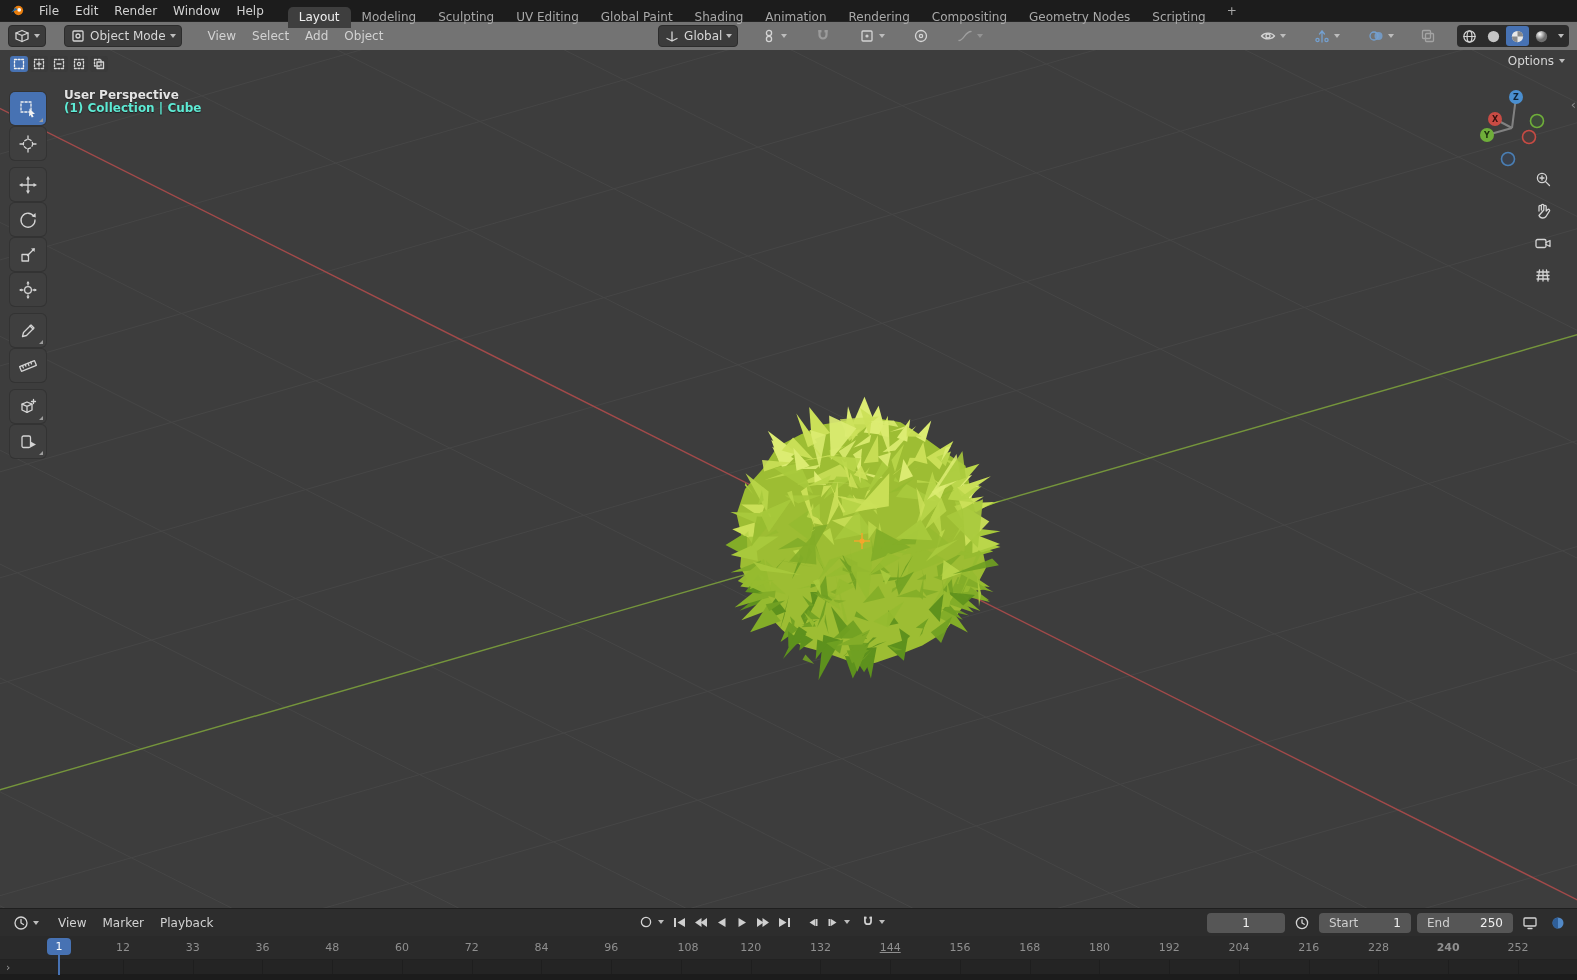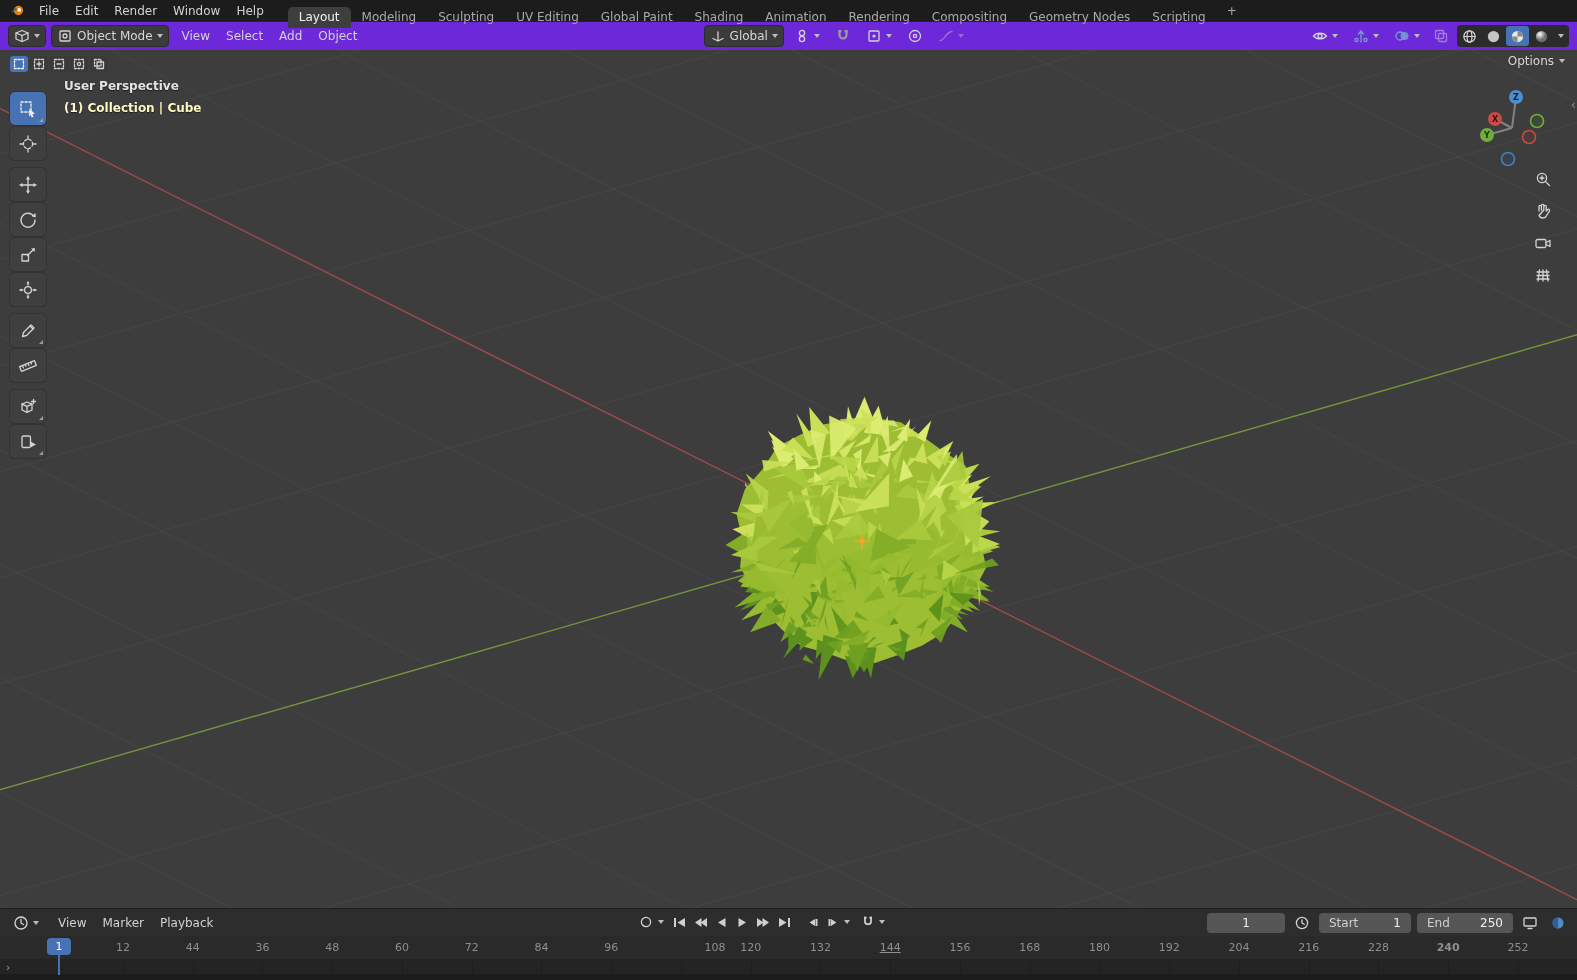--- a/index.html
+++ b/index.html
@@ -10,21 +10,21 @@
   
   .topbar{height:21px;background:#1c1c1c;display:flex;align-items:center;padding:0 6px;gap:2px}
   .logo{width:15px;height:15px;margin:0 4px;display:flex;align-items:center}
   .menu-item{padding:2px 8px;border-radius:3px;color:#d2d2d2;white-space:nowrap}
   .ws-wrap{display:flex;align-items:flex-end;margin-left:14px;height:35px}
   .ws-tab{padding:3px 11px 4px;border-radius:5px 5px 0 0;color:#a9a9a9;white-space:nowrap}
   .ws-tab.active{background:#3e3e3e;color:#f0f0f0}
   .ws-add{padding:2px 8px;color:#a9a9a9}
 
   
-  .vp-header{height:29px;background:#6d28d9;display:flex;align-items:center;padding:0 8px;gap:5px;border-top:1px solid #252525}
+  .vp-header{height:29px;background:#737373;display:flex;align-items:center;padding:0 8px;gap:18px;border-top:1px solid #252525}
   .hdr-btn{display:flex;align-items:center;gap:4px;padding:2px 5px;border-radius:4px;height:22px}
   .hdr-drop{background:#3b3b3b;border:1px solid #2c2c2c}
   .caret{width:0;height:0;border-left:3.5px solid transparent;border-right:3.5px solid transparent;border-top:4px solid #bdbdbd;display:inline-block}
   .spacer{flex:1}
   .icon16{width:16px;height:16px;display:block}
   .iconbtn{width:22px;height:22px;border-radius:3px;display:flex;align-items:center;justify-content:center}
   .shade-group{display:flex;align-items:center;background:#2b2b2b;border-radius:4px;padding:1px;gap:1px}
   .shade-btn{width:23px;height:20px;border-radius:3px;display:flex;align-items:center;justify-content:center}
   .shade-btn.active{background:#4772b3}
 
@@ -587,22 +587,22 @@
             <rect class="s" x="4" y="4" width="6.5" height="6.5"></rect>
           </svg>
       </span>
     </div>
 
     <div class="options-btn">
       <span>Options</span>
       <span class="caret"></span>
     </div>
 
-    <div class="view-label" style="top:29px">User Perspective</div>
-    <div class="view-label" style="top:51px;color:#fef9c3">(1) Collection | Cube</div>
+    <div class="view-label" style="top:38px">User Perspective</div>
+    <div class="view-label" style="top:51px;color:#5eead4">(1) Collection | Cube</div>
 
     <div class="toolbar">
       <span class="tool-btn active has-sub">
         <svg width="20" height="20" viewBox="0 0 20 20">
             <rect class="sw" x="3" y="3" width="10" height="10" stroke-dasharray="2.2 1.8"></rect>
             <path d="M11.5 9.5 L17 15 L14.3 15.1 L15.6 17.8 L13.8 18.6 L12.6 15.9 L11 17.4 Z" fill="#f2f2f2"></path>
           </svg>
       </span>
       <span class="tool-btn">
         <svg width="20" height="20" viewBox="0 0 20 20">
@@ -831,28 +831,28 @@
           <svg width="16" height="16" viewBox="0 0 16 16">
               <circle cx="8" cy="8" r="5.5" fill="#5289c7"></circle>
               <path d="M8 2.5 A5.5 5.5 0 0 0 8 13.5 Z" fill="#2f5f99"></path>
             </svg>
         </span>
       </span>
     </div>
 
     <div class="tl-ruler" id="ruler">
         <span class="tick" style="left: 122.938px;">12</span>
-        <span class="tick" style="left: 192.688px;">44</span>
+        <span class="tick" style="left: 192.688px;">33</span>
         <span class="tick" style="left: 262.438px;">36</span>
         <span class="tick" style="left: 332.188px;">48</span>
         <span class="tick" style="left: 401.938px;">60</span>
         <span class="tick" style="left: 471.688px;">72</span>
         <span class="tick" style="left: 541.438px;">84</span>
         <span class="tick" style="left: 611.188px;">96</span>
-        <span class="tick" style="left: 715px;">108</span>
+        <span class="tick" style="left: 688px;">108</span>
         <span class="tick" style="left: 750.688px;">120</span>
         <span class="tick" style="left: 820.438px;">132</span>
         <span class="tick" style="left: 890.188px; text-decoration: underline;">144</span>
         <span class="tick" style="left: 959.938px;">156</span>
         <span class="tick" style="left: 1029.69px;">168</span>
         <span class="tick" style="left: 1099.44px;">180</span>
         <span class="tick" style="left: 1169.19px;">192</span>
         <span class="tick" style="left: 1238.94px;">204</span>
         <span class="tick" style="left: 1308.69px;">216</span>
         <span class="tick" style="left: 1378.44px;">228</span>

